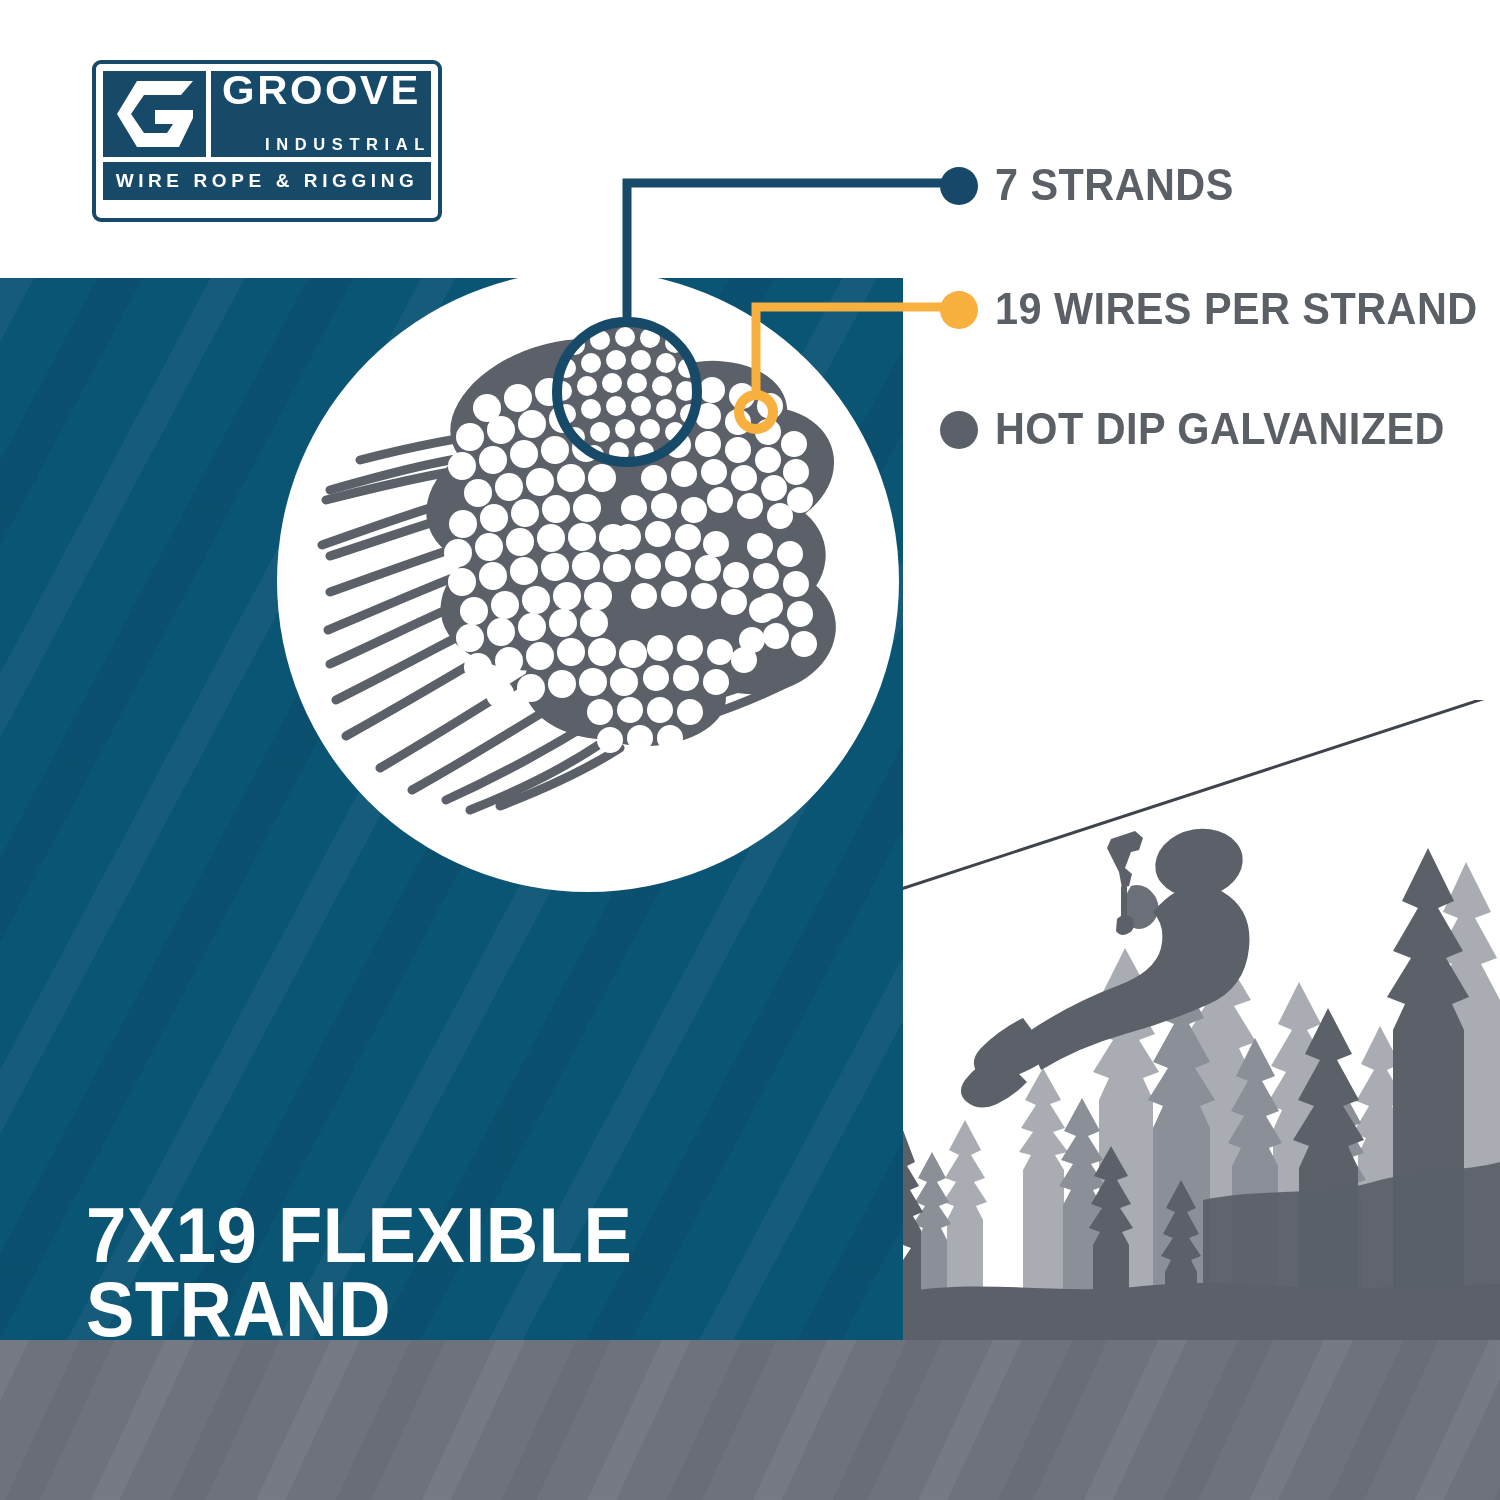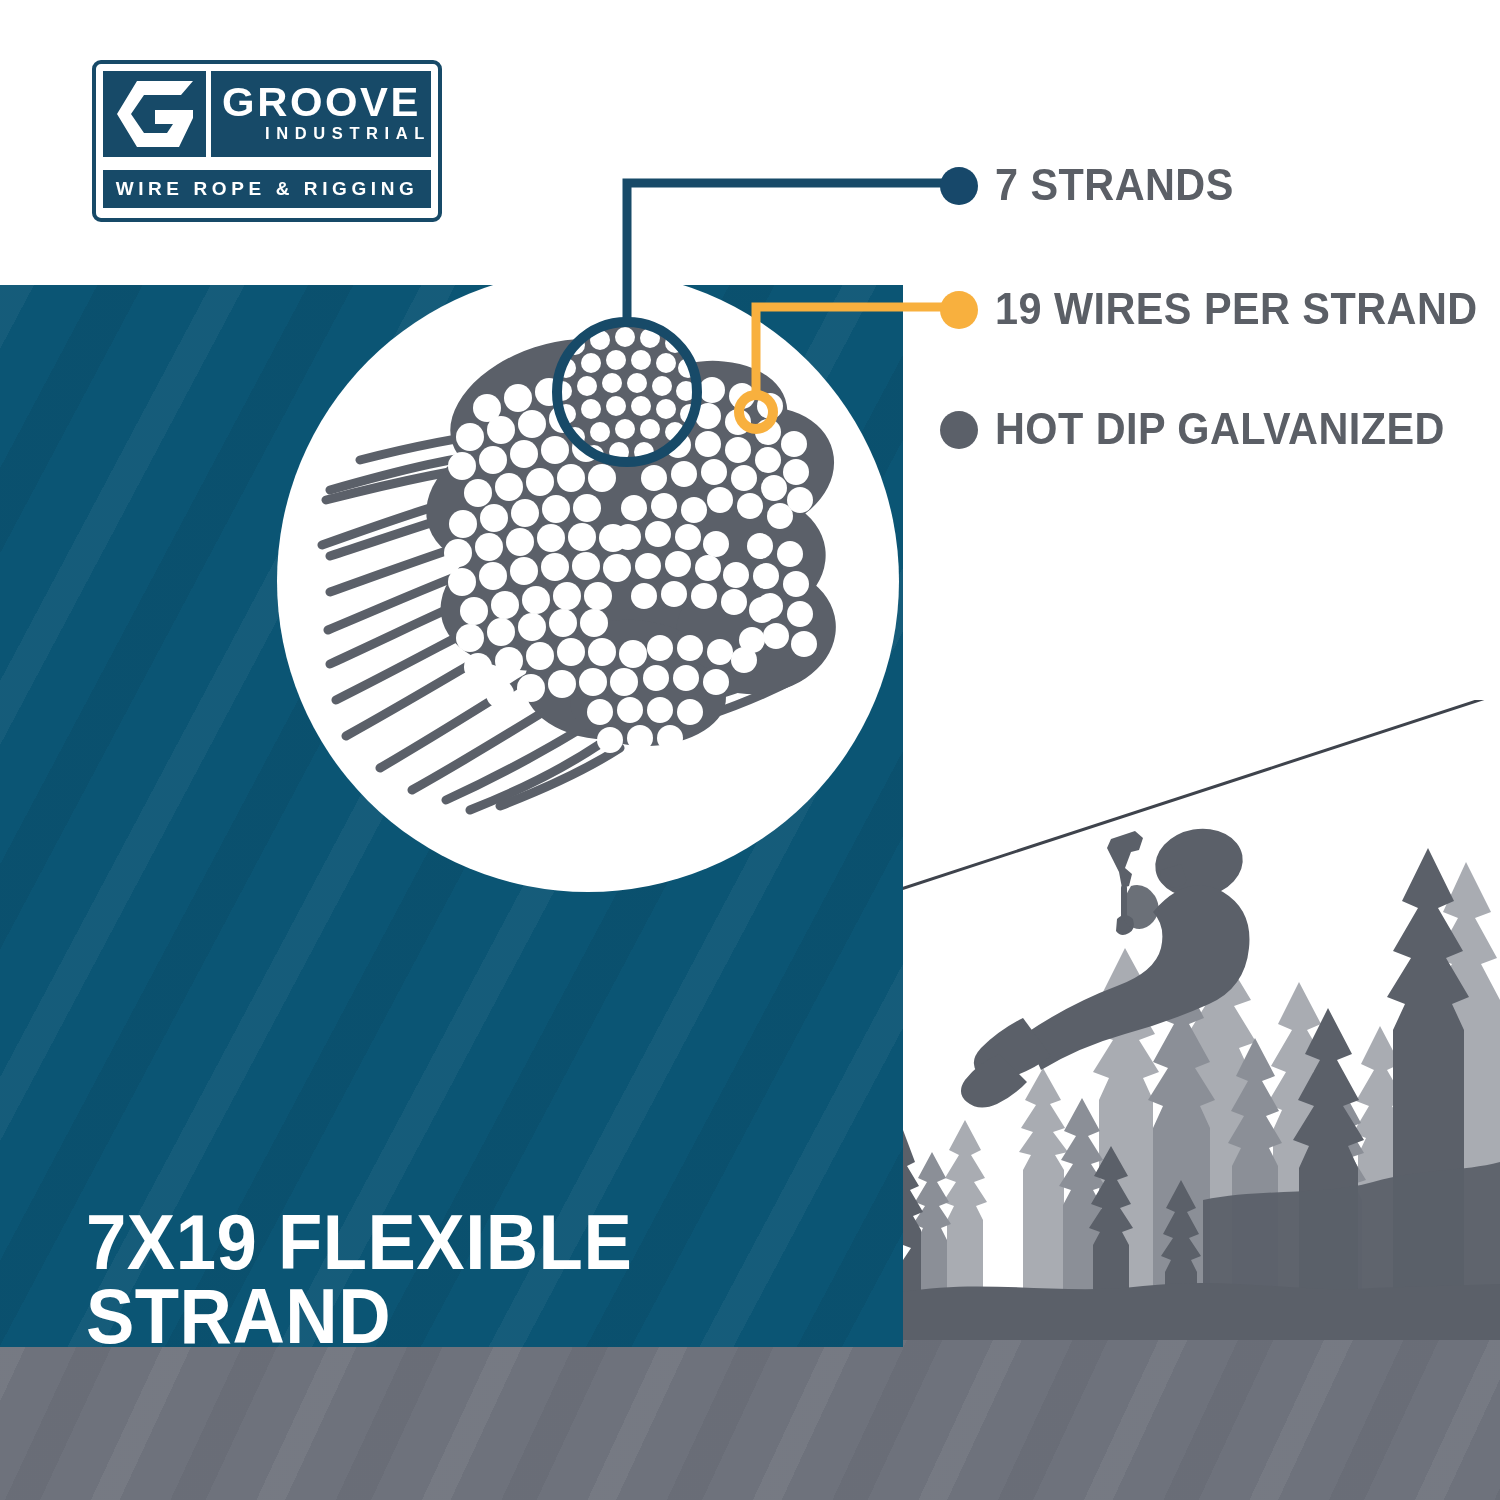--- a/index.html
+++ b/index.html
@@ -29,21 +29,21 @@
 
   
   .photo{
     position:absolute;left:903px;top:700px;width:597px;height:640px;
     overflow:hidden;background:#ffffff;
   }
   .photo svg{display:block;}
 
   
   .blue-panel{
-    position:absolute;left:0;top:285px;width:903px;height:1062px;
+    position:absolute;left:0;top:278px;width:903px;height:1062px;
     background:
       repeating-linear-gradient(118deg,
         rgba(255,255,255,0.045) 0px,
         rgba(255,255,255,0.045) 30px,
         rgba(0,0,0,0.00) 30px,
         rgba(0,0,0,0.00) 86px,
         rgba(0,0,0,0.055) 86px,
         rgba(0,0,0,0.055) 126px,
         rgba(0,0,0,0.00) 126px,
         rgba(0,0,0,0.00) 186px),
@@ -64,35 +64,35 @@
     background:#ffffff;box-sizing:border-box;padding:7px;
   }
   .logo-top{display:flex;height:86px;}
   .logo-mark{
     width:105px;height:100%;background:#174a68;
     display:flex;align-items:center;justify-content:center;
     margin-right:5px;
   }
   .logo-word{
     flex:1;background:#174a68;color:#ffffff;
-    display:flex;flex-direction:column;align-items:center;justify-content:center;
+    display:flex;flex-direction:column;align-items:center;justify-content:space-between;
     padding-bottom:2px;
   }
   .logo-word .g-big{
     font-family:"Liberation Sans Narrow","Liberation Sans",sans-serif;
     font-weight:bold;font-size:41px;letter-spacing:2.5px;line-height:0.96;
     transform:scaleX(1.02);
   }
   .logo-word .g-sub{
     font-family:"Liberation Sans Narrow","Liberation Sans",sans-serif;
     font-weight:bold;font-size:16.5px;letter-spacing:6.6px;line-height:1.25;
     margin-top:1px;padding-left:6px;margin-left:48px;
   }
   .logo-bottom{
-    height:38px;margin-top:13px;background:#174a68;color:#fff;
+    height:38px;margin-top:5px;background:#174a68;color:#fff;
     display:flex;align-items:center;justify-content:center;
   }
   .logo-bottom span{
     font-family:"Liberation Sans Narrow","Liberation Sans",sans-serif;
     font-weight:bold;font-size:19px;letter-spacing:4.6px;
   }
 
   
   .callouts{position:absolute;left:0;top:0;width:1228px;height:470px;padding-left:40px;}
   .callout-label{

